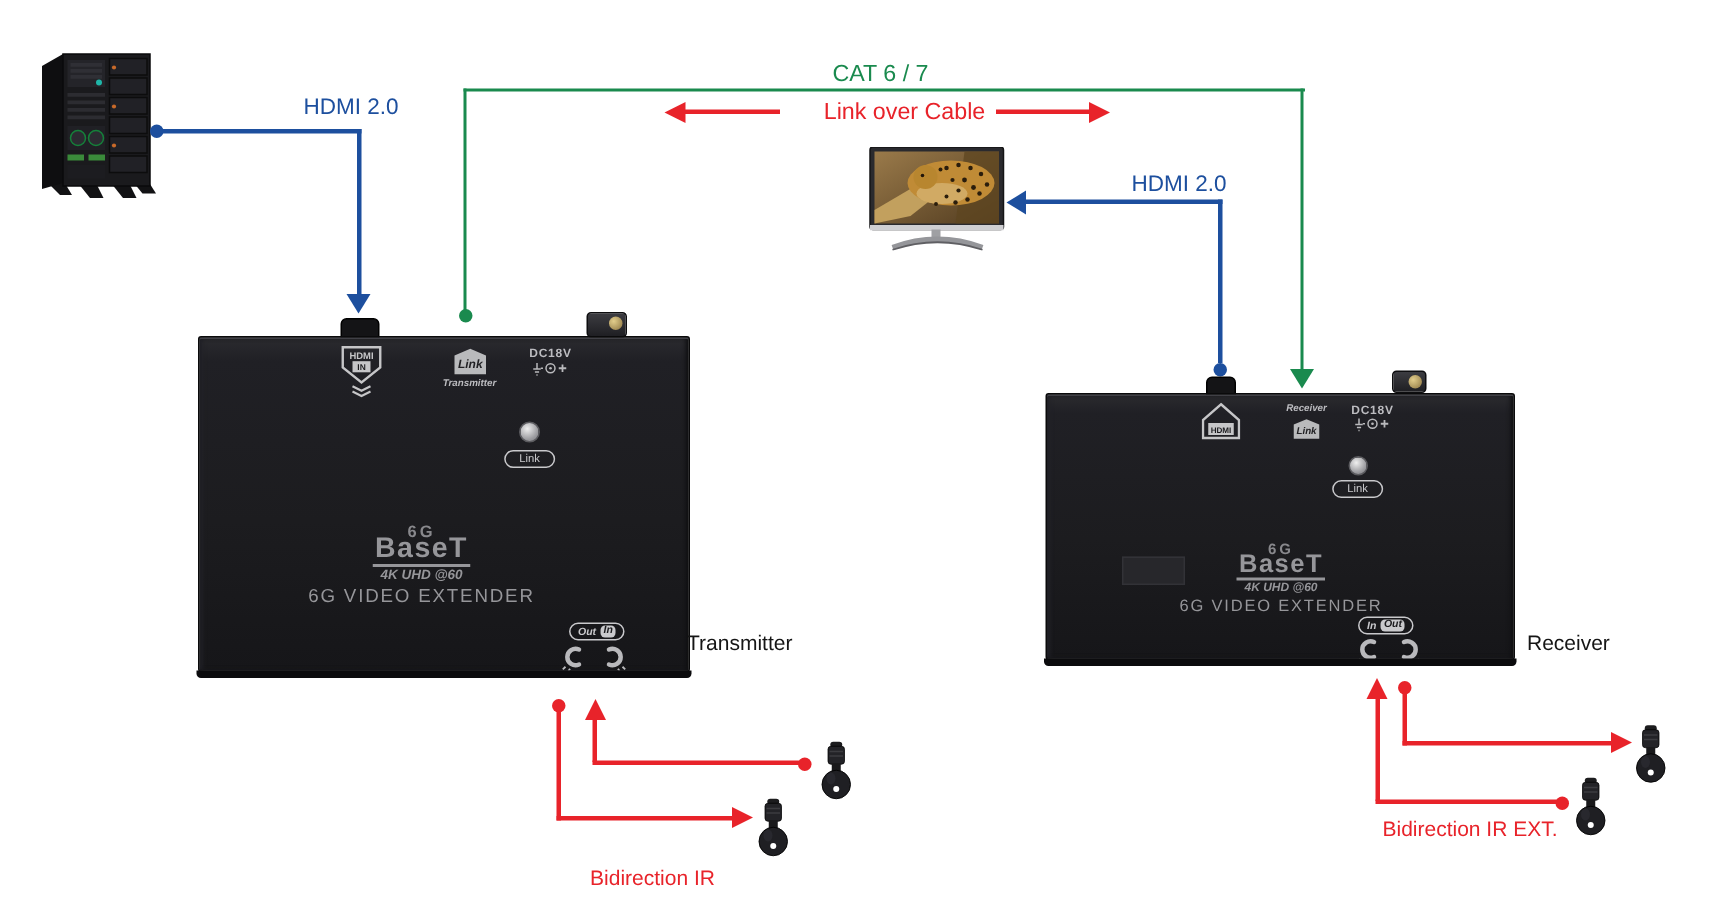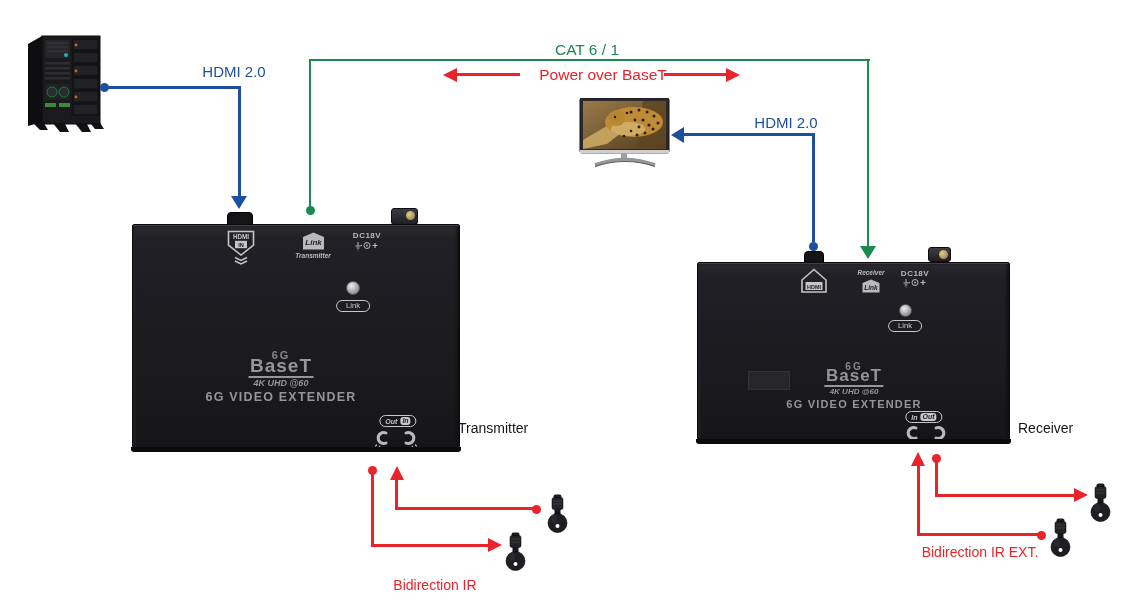--- a/index.html
+++ b/index.html
@@ -55,21 +55,21 @@
   .led-oval{position:absolute;transform:translateX(-50%);border:1px solid #c9c9cc;border-radius:8px;
     font-size:7.5px;line-height:10px;padding:0 9px;color:#c9c9cc;white-space:nowrap;}
   .sticker{position:absolute;background:#27272b;border:1px solid #323237;}
 
   .logo{position:absolute;transform:translateX(-50%);display:flex;flex-direction:column;
     align-items:center;color:#96969a;line-height:1;}
   .logo-6g{font-size:11px;font-weight:bold;letter-spacing:2px;color:#88888c;margin-bottom:-5px;}
   .logo-baset{font-size:19px;font-weight:bold;letter-spacing:1px;}
   .logo-uhd{font-size:9px;font-weight:bold;font-style:italic;border-top:2px solid #96969a;
     padding:1px 5px 0 5px;margin-top:1px;white-space:nowrap;}
-  .logo-name{font-size:12.5px;font-weight:bold;letter-spacing:1.2px;margin-top:3px;white-space:nowrap;}
+  .logo-name{font-size:12.5px;font-weight:normal;letter-spacing:1.2px;margin-top:3px;white-space:nowrap;}
   .logo.small .logo-6g{font-size:10px;}
   .logo.small .logo-baset{font-size:17px;}
   .logo.small .logo-uhd{font-size:8px;}
   .logo.small .logo-name{font-size:11px;}
 
   .ir-oval{position:absolute;transform:translateX(-50%);display:flex;align-items:center;gap:3px;
     border:1px solid #c9c9cc;border-radius:7px;height:12px;padding:0 5px;font-size:7px;
     font-style:italic;font-weight:bold;color:#c9c9cc;white-space:nowrap;}
   .ir-pill{background:#c9c9cc;color:#1b1b1e;border-radius:3px;padding:0 2px;line-height:8px;}
   .ir-icons{position:absolute;transform:translateX(-50%);display:flex;gap:12px;}
@@ -118,25 +118,25 @@
   <div class="hl c-blue" style="left:104px;top:86px;width:137px;height:3px;"></div>
   <div class="vl c-blue" style="left:238px;top:86px;width:3px;height:110px;"></div>
   <div class="arr down-b" style="left:231px;top:196px;"></div>
   <div class="lbl blue" style="left:196px;top:63px;">HDMI 2.0</div>
 
   <div class="vl c-green" style="left:309px;top:59px;width:2px;height:149px;"></div>
   <div class="dot g" style="left:306px;top:206px;"></div>
   <div class="hl c-green" style="left:309px;top:59px;width:561px;height:2px;"></div>
   <div class="vl c-green" style="left:867px;top:59px;width:2px;height:187px;"></div>
   <div class="arr down-g" style="left:860px;top:246px;"></div>
-  <div class="lbl green" style="left:587px;top:41px;">CAT 6 / 1</div>
+  <div class="lbl green" style="left:587px;top:41px;">CAT 6 / 7</div>
 
   <div class="arr left-r" style="left:443px;top:68px;"></div>
   <div class="hl c-red" style="left:456px;top:73px;width:64px;height:3px;"></div>
-  <div class="lbl red" style="left:603px;top:66px;">Power over BaseT</div>
+  <div class="lbl red" style="left:603px;top:66px;">Link over Cable</div>
   <div class="hl c-red" style="left:664px;top:73px;width:62px;height:3px;"></div>
   <div class="arr right-r" style="left:726px;top:68px;"></div>
 
   <svg class="abs" style="left:579px;top:98px;" width="92" height="70" viewBox="0 0 92 70">
     <defs>
       <linearGradient id="scrBg" x1="0" y1="0" x2="1" y2="1">
         <stop offset="0" stop-color="#9a7a4a"></stop>
           <stop offset="1" stop-color="#523c20"></stop>
       </linearGradient>
     </defs>

